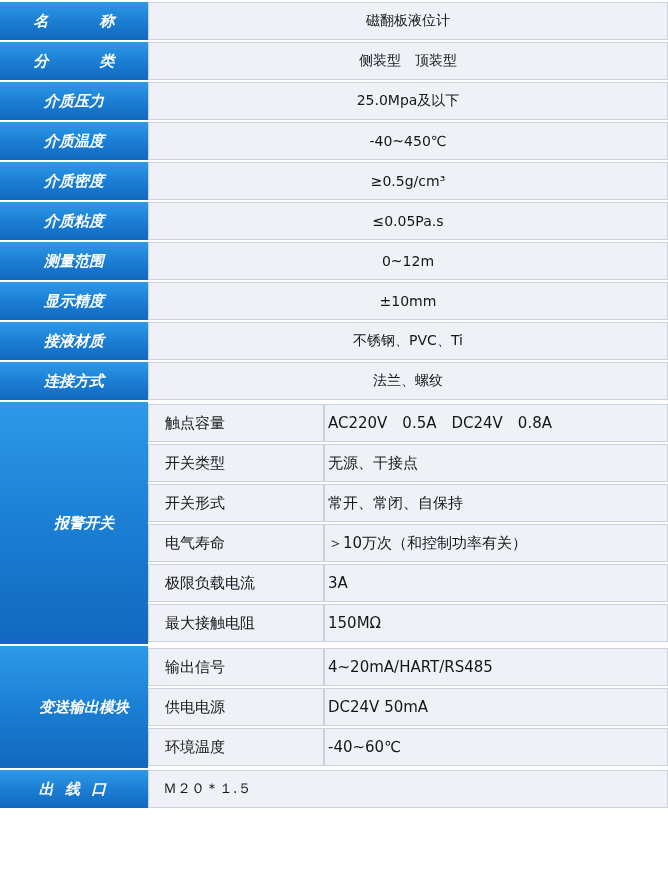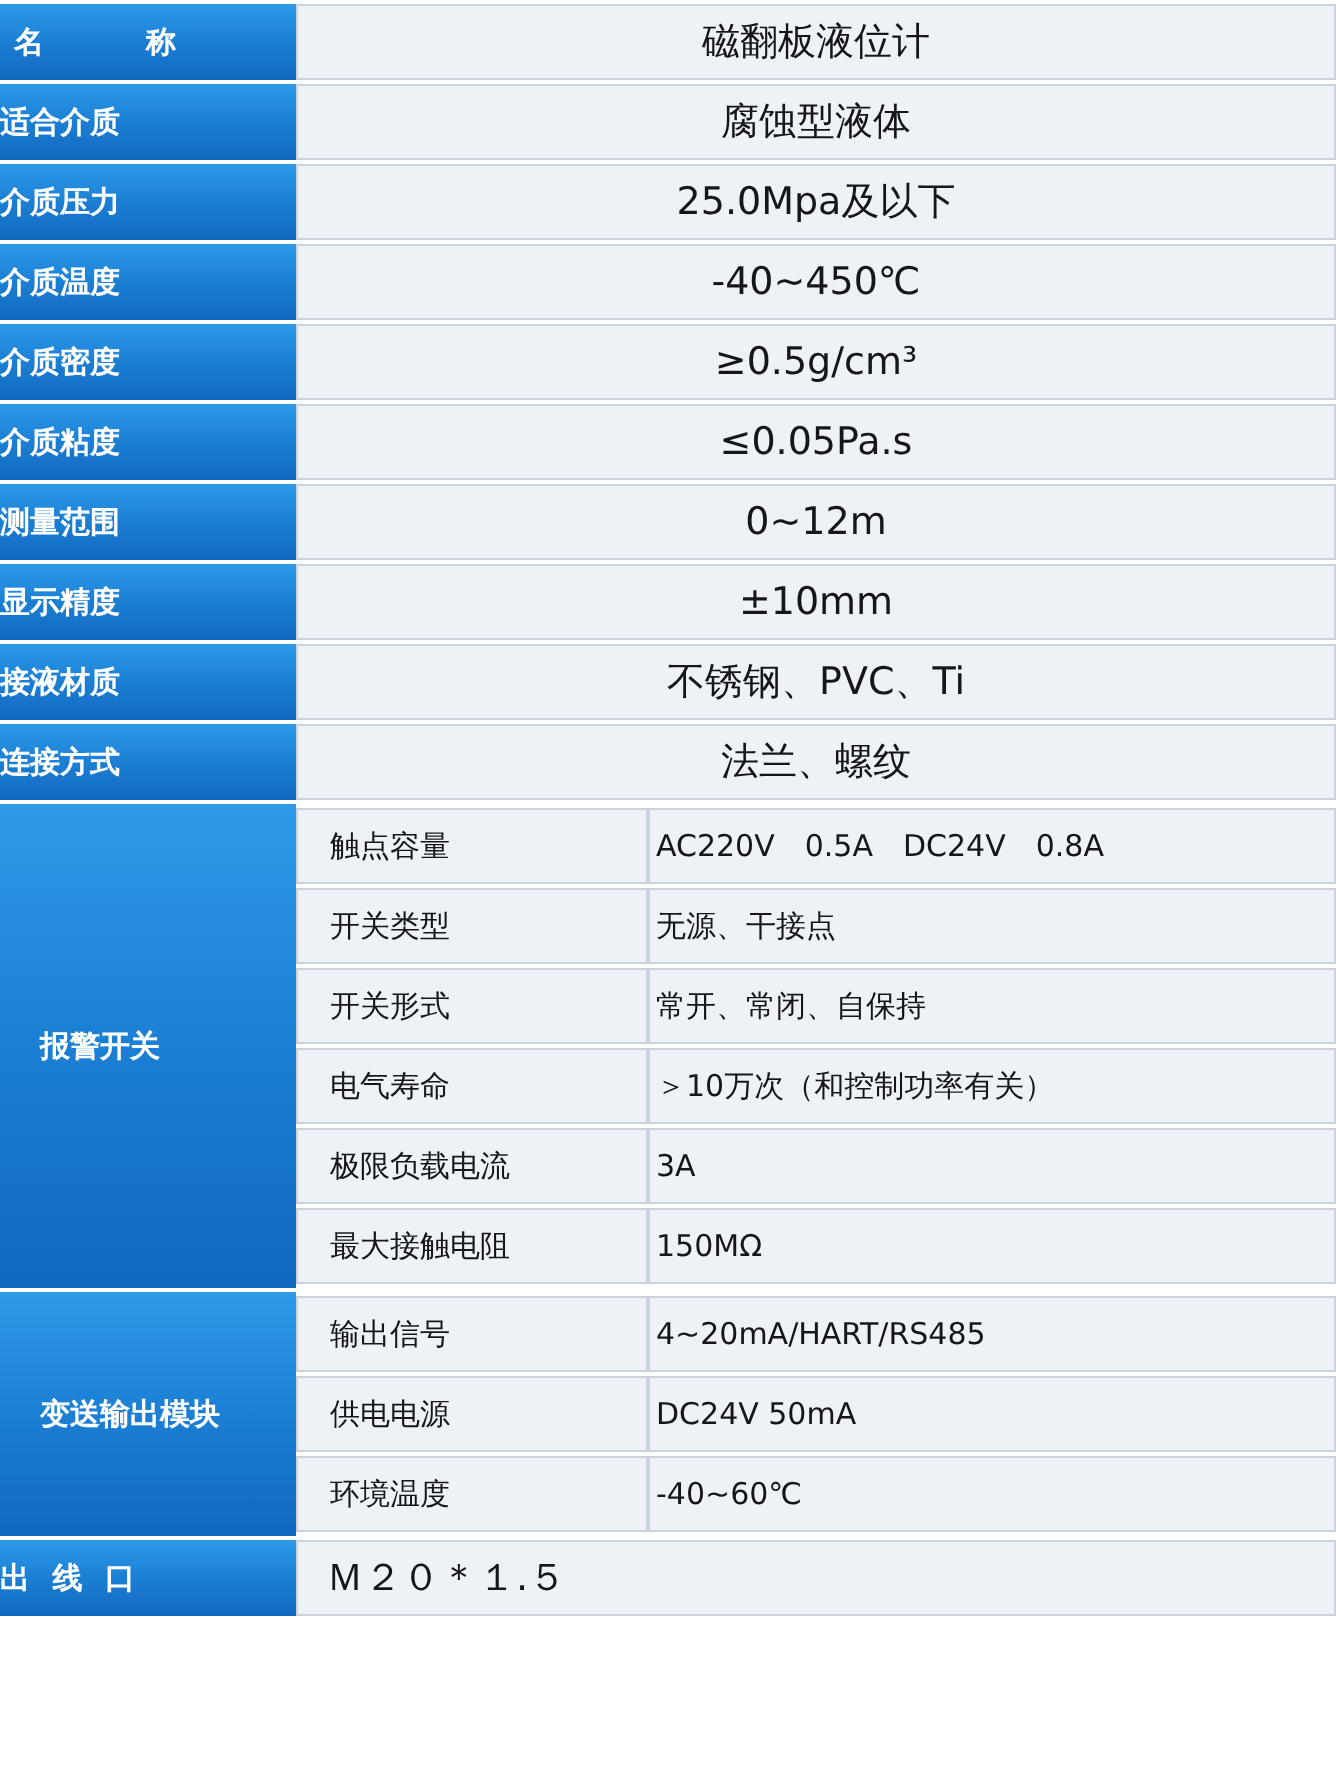--- a/index.html
+++ b/index.html
@@ -19,32 +19,33 @@
     padding:0;
     vertical-align:middle;
   }
   
   .lbl{
     width:148px;
     background:linear-gradient(to bottom,#2e9ae8 0%,#1b7fd4 50%,#1168be 100%);
     color:#ffffff;
     font-weight:bold;
     font-size:15px;
-    text-align:left;
+    text-align:center;
     height:36px;
     letter-spacing:0px;
+    font-style:italic;
   }
   .lbl.spaced{letter-spacing:7px;text-indent:7px;}
   .lbl.big{height:auto;padding-left:20px;}
   
   .val{
     background:#eef2f7;
     border:1px solid #c9d2dd;
     height:36px;
-    font-size:19px;
+    font-size:14px;
     color:#14161a;
     padding-left:0;
   }
   .val .inner{
     display:block;
     text-align:center;
     padding:0 8px;
   }
   .val.left .inner{text-align:left;padding-left:14px;}
   
@@ -85,27 +86,27 @@
     </colgroup>
   <tbody>
 
   <tr>
     <td class="lbl spaced">名　　称</td>
     <td class="val">
           <span class="inner">磁翻板液位计</span>
         </td>
   </tr>
 
-
-  <tr>
-    <td class="lbl">适合介质</td>
-    <td class="val">
-          <span class="inner">腐蚀型液体</span>
-        </td>
-  </tr>
+  <tr>
+    <td class="lbl spaced">分　　类</td>
+    <td class="val">
+          <span class="inner">侧装型　顶装型</span>
+        </td>
+  </tr>
+
 
   <tr>
     <td class="lbl">介质压力</td>
     <td class="val">
           <span class="inner">25.0Mpa及以下</span>
         </td>
   </tr>
 
   <tr>
     <td class="lbl">介质温度</td>

